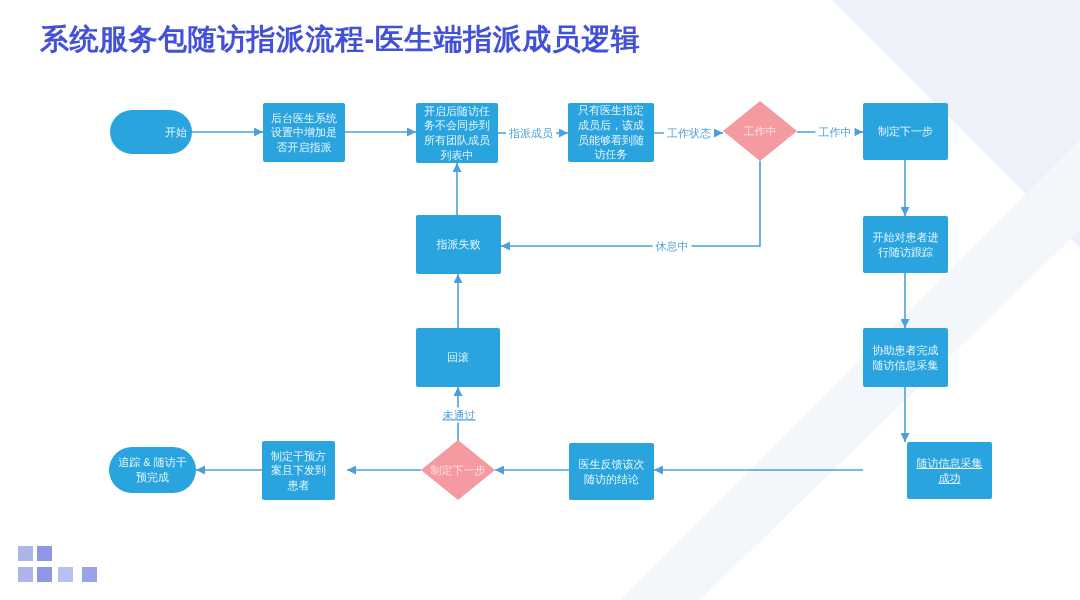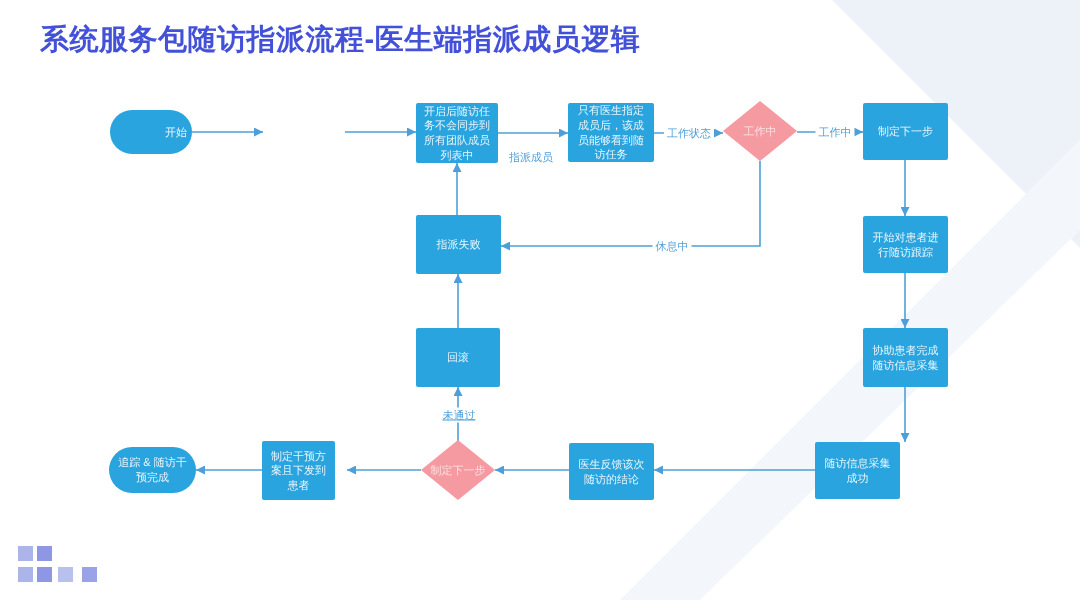--- a/index.html
+++ b/index.html
@@ -72,36 +72,39 @@
       <path d="M457,215 L457,163" marker-end="url(#arrow)"></path>
       <path d="M760,161 L760,246 L501,246" marker-end="url(#arrow)"></path>
     </g>
     <polygon points="760,101 797,131 760,161 723,131" fill="#f59aa1"></polygon>
     <polygon points="458,440 495,470 458,500 421,470" fill="#f59aa1"></polygon>
   </svg>
 
   <div class="node pill" style="left:110px;top:110px;width:82px;height:44px;justify-content:flex-end;">
       <span>开始</span>
     </div>
+  <div class="node" style="left:263px;top:103px;width:82px;height:59px;">
+      <span>后台医生系统设置中增加是否开启指派</span>
+    </div>
   <div class="node" style="left:416px;top:103px;width:82px;height:60px;">
       <span>开启后随访任务不会同步到所有团队成员列表中</span>
     </div>
   <div class="node" style="left:568px;top:103px;width:86px;height:59px;">
       <span>只有医生指定成员后，该成员能够看到随访任务</span>
     </div>
   <div class="node" style="left:863px;top:103px;width:85px;height:57px;">
       <span>制定下一步</span>
     </div>
   <div class="node" style="left:863px;top:216px;width:85px;height:57px;">
       <span>开始对患者进行随访跟踪</span>
     </div>
   <div class="node" style="left:863px;top:328px;width:85px;height:59px;">
       <span>协助患者完成随访信息采集</span>
     </div>
-  <div class="node" style="left:815px;top:442px;width:85px;height:57px;">
+  <div class="node" style="left:907px;top:442px;width:85px;height:57px;text-decoration:underline;">
       <span>随访信息采集成功</span>
     </div>
   <div class="node" style="left:569px;top:443px;width:85px;height:57px;">
       <span>医生反馈该次随访的结论</span>
     </div>
   <div class="node" style="left:262px;top:441px;width:73px;height:59px;">
       <span>制定干预方案且下发到患者</span>
     </div>
   <div class="node pill" style="left:109px;top:447px;width:87px;height:46px;">
       <span>追踪 &amp; 随访干预完成</span>
@@ -109,21 +112,21 @@
   <div class="node" style="left:416px;top:215px;width:85px;height:59px;justify-content:center;">
       <span>指派失败</span>
     </div>
   <div class="node" style="left:416px;top:328px;width:84px;height:59px;">
       <span>回滚</span>
     </div>
 
   <div class="diamond-label" style="left:760px;top:131px;">工作中</div>
   <div class="diamond-label" style="left:458px;top:470px;text-align:center;">制定下一步</div>
 
-  <div class="edge-label" style="left:531px;top:133px;margin-top:24px;">指派成员</div>
+  <div class="edge-label" style="left:531px;top:133px;">指派成员</div>
   <div class="edge-label" style="left:689px;top:133px;">工作状态</div>
   <div class="edge-label" style="left:835px;top:132px;">工作中</div>
   <div class="edge-label" style="left:672px;top:246px;">休息中</div>
   <div class="edge-label underline" style="left:459px;top:415px;">未通过</div>
 
   <div class="decor-squares">
     <div class="sq c1" style="left:18px;top:546px;"></div>
     <div class="sq c2" style="left:37px;top:546px;"></div>
     <div class="sq c1" style="left:18px;top:567px;"></div>
     <div class="sq c2" style="left:37px;top:567px;"></div>

